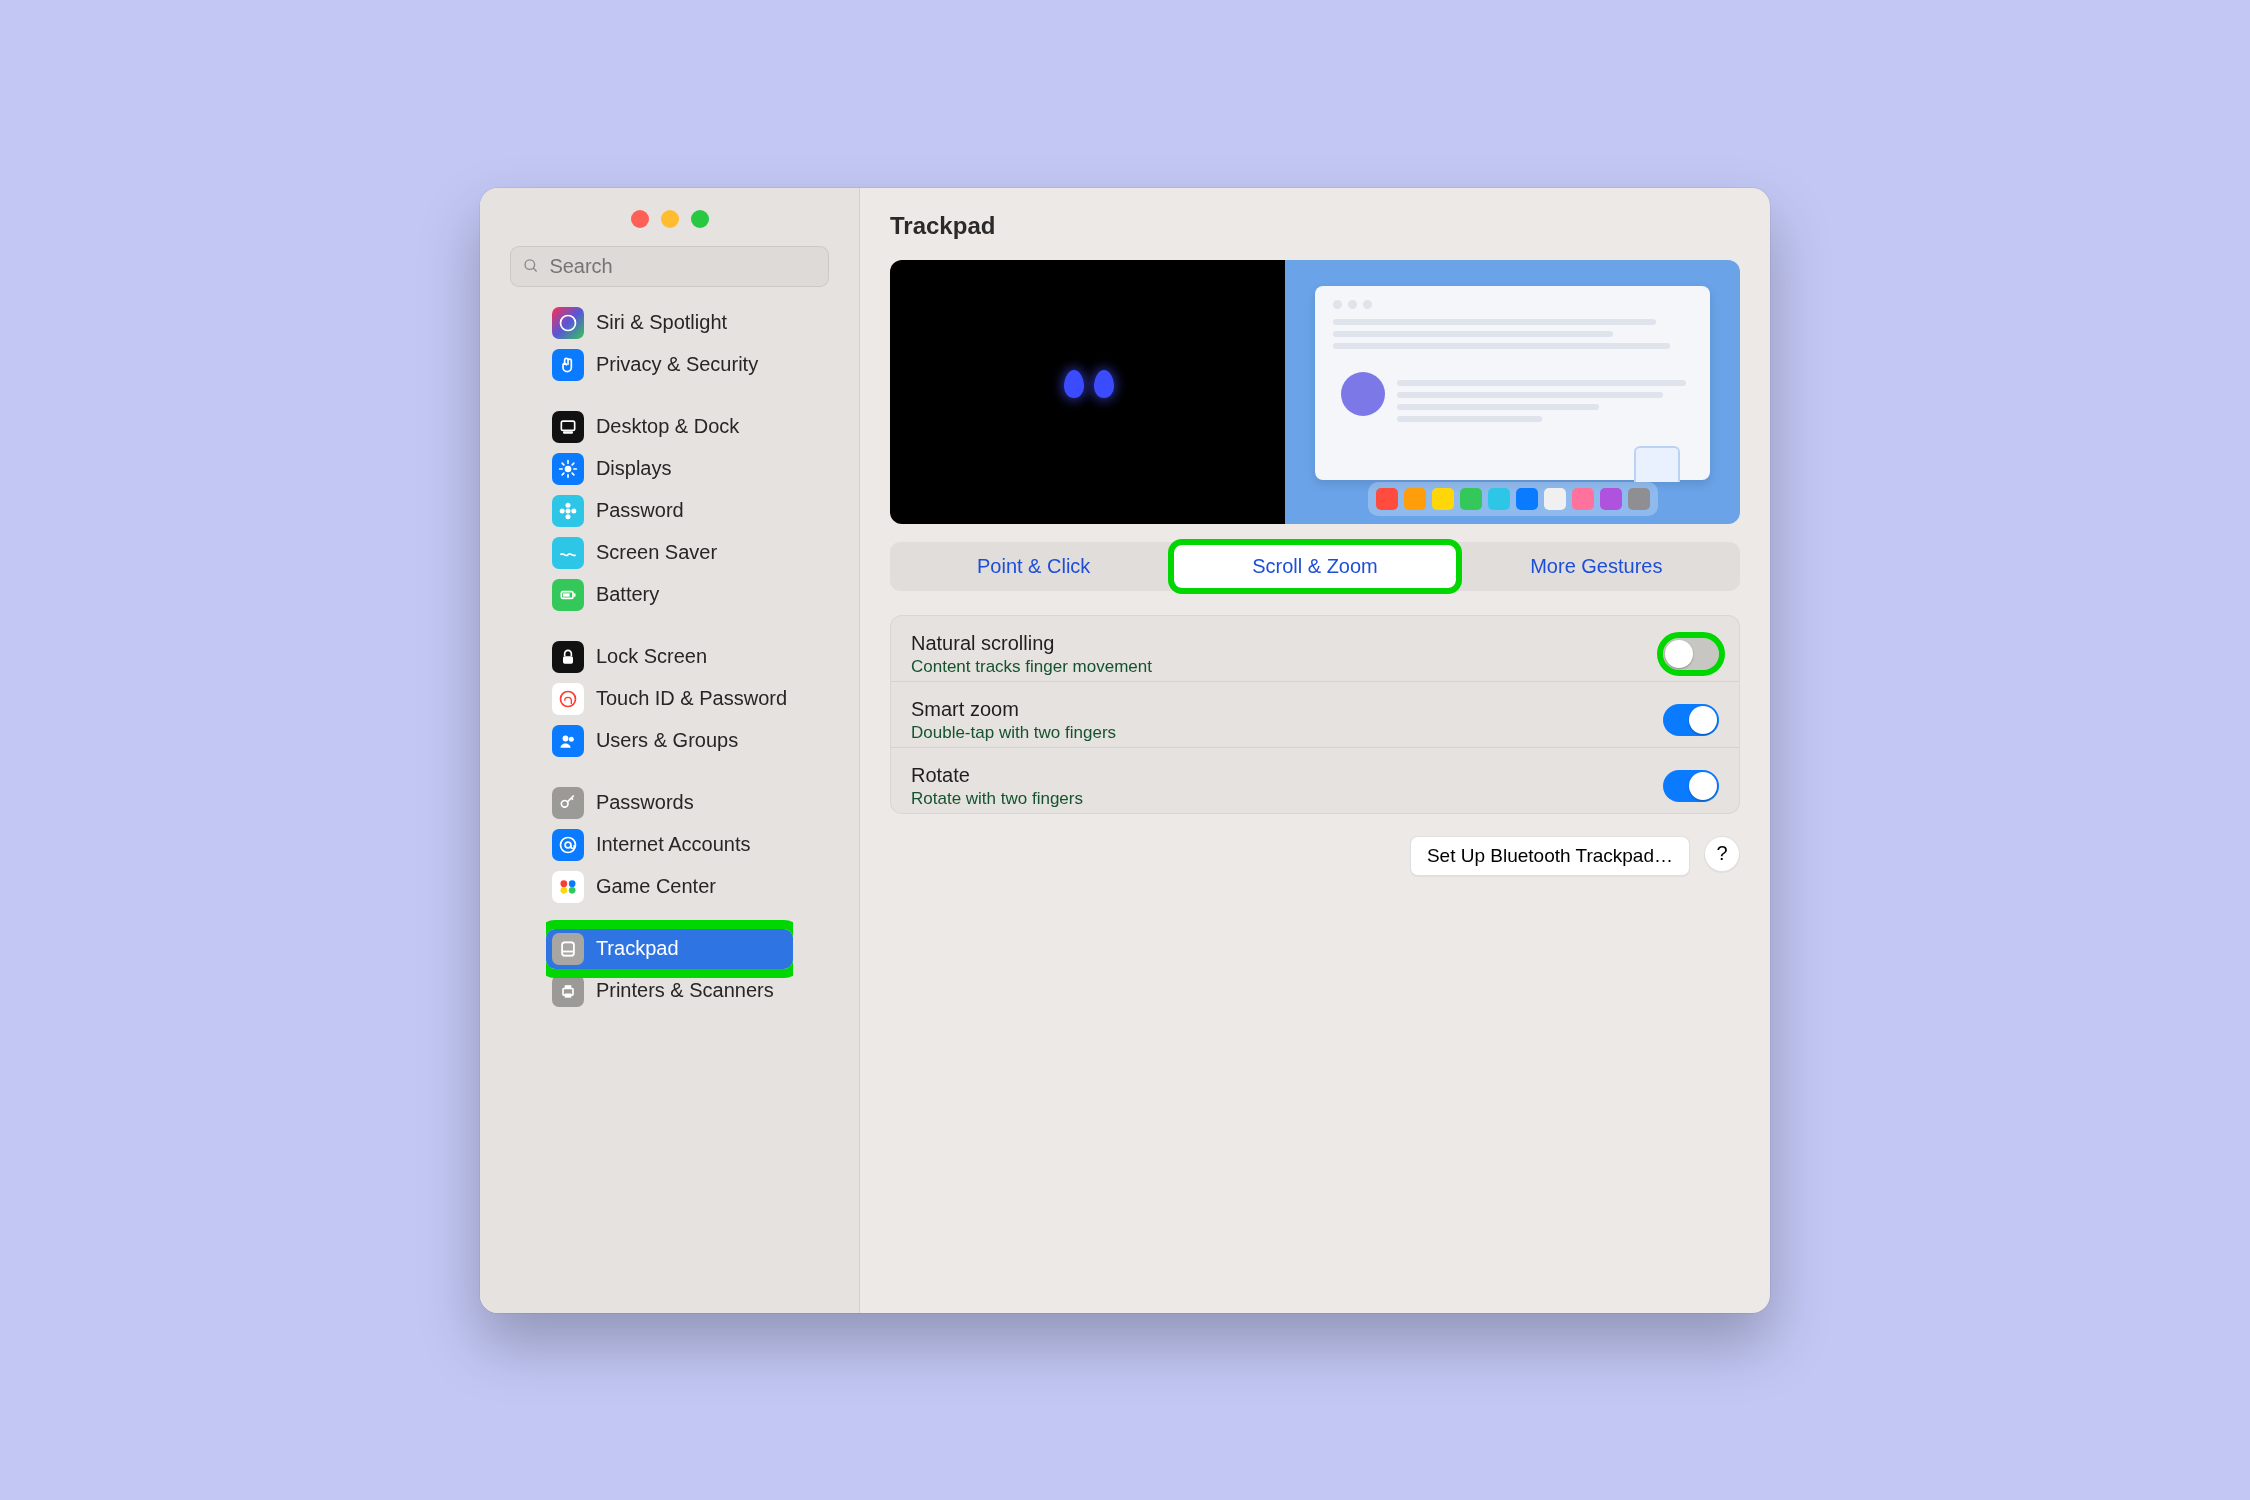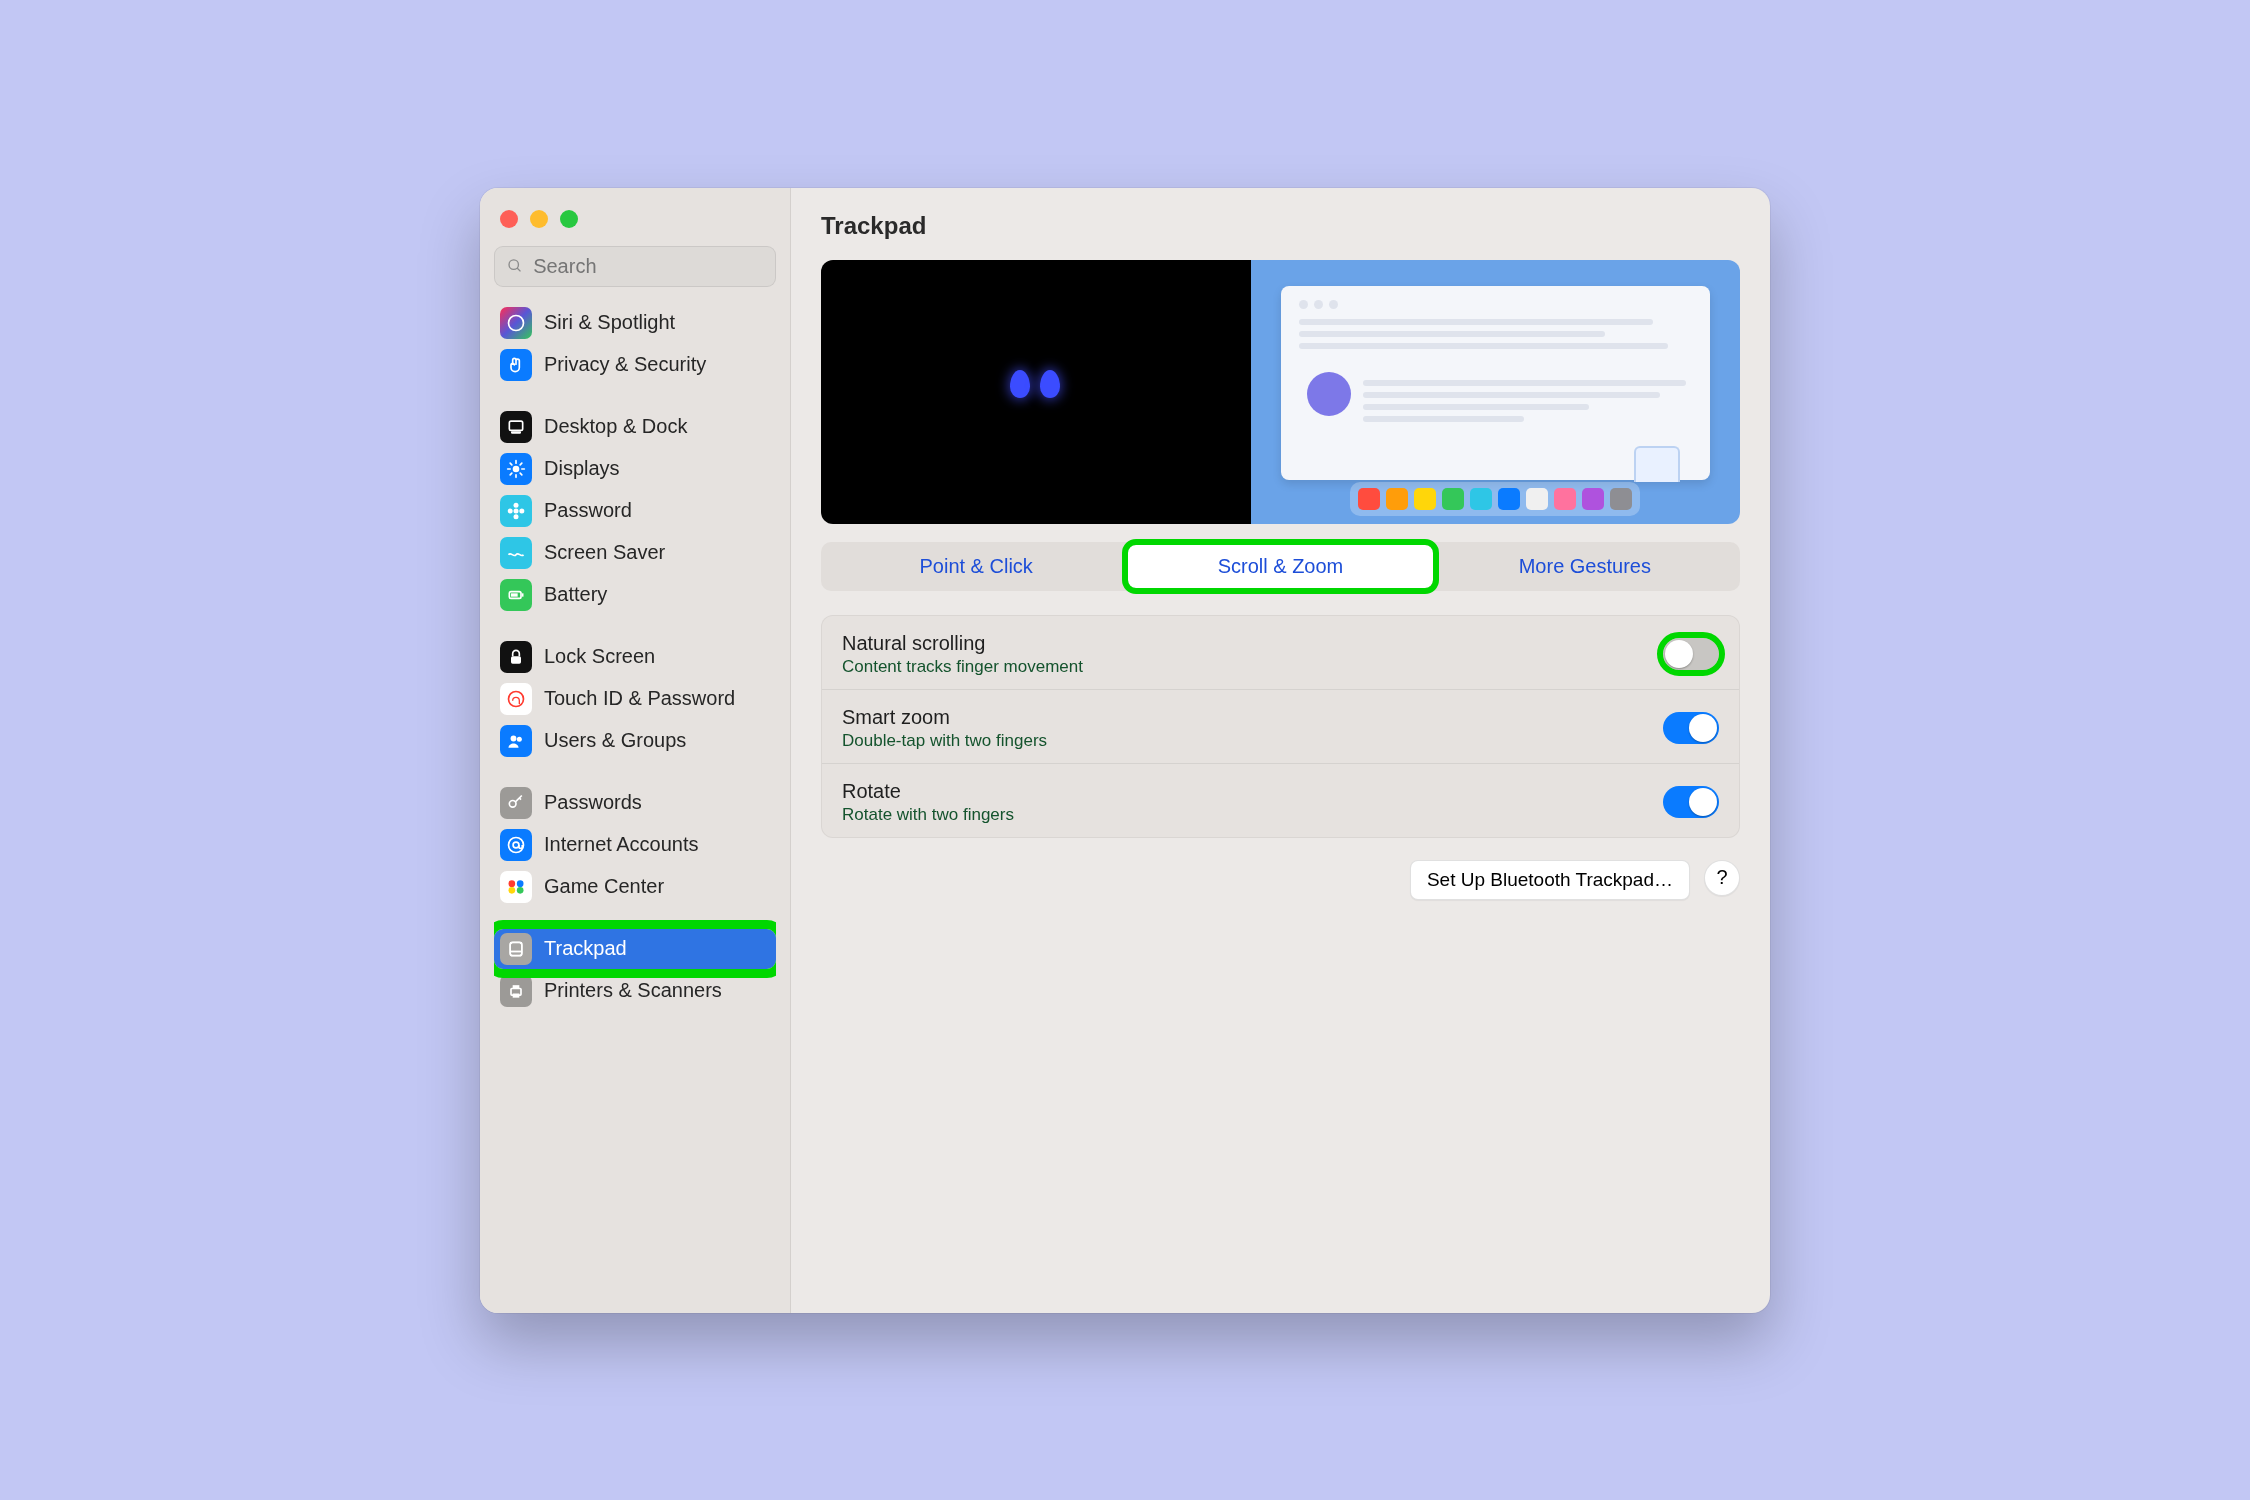--- a/index.html
+++ b/index.html
@@ -18,28 +18,29 @@
     height: 1125px;
     background: #ece9e7;
     border-radius: 18px;
     box-shadow: 0 30px 60px rgba(0,0,0,.25), 0 0 0 1px rgba(0,0,0,.05);
     display: flex;
     overflow: hidden;
     position: relative;
   }
   
   .sidebar {
-    width: 311px;
+    width: 380px;
     height: 100%;
     background: #e6e2df;
     border-right: 1px solid rgba(0,0,0,.08);
     padding: 18px 14px 12px 14px;
     display: flex;
     flex-direction: column;
     overflow: hidden;
+    align-items: center;
   }
   .traffic { display:flex; gap:12px; padding: 4px 6px 18px 6px; }
   .traffic span { width:18px; height:18px; border-radius:50%; display:block; }
   .tl-red{background:#fe5f57;} .tl-yel{background:#febc2e;} .tl-grn{background:#28c840;}
   .search {
     display:flex; align-items:center; gap:10px;
     background:#dddad7; border:1px solid rgba(0,0,0,.08);
     border-radius:9px; padding:8px 12px; margin-bottom:14px;
   }
   .search input{
@@ -113,21 +114,21 @@
     border-radius:8px; font-size:20px; cursor:pointer; color:#1d4ed8;
   }
   .seg button.sel{ background:#fff; box-shadow:0 1px 2px rgba(0,0,0,.12);}
 
   
   .panel{
     background:#e6e2df; border:1px solid rgba(0,0,0,.05);
     border-radius:12px; overflow:hidden;
   }
   .row{
-    display:flex; align-items:center; padding:16px 20px 12px 20px;
+    display:flex; align-items:center; padding:16px 20px 4px 20px;
     border-bottom:1px solid rgba(0,0,0,.07);
   }
   .row:last-child{border-bottom:none;}
   .row .txt{flex:1;}
   .row .t1{font-size:20px;color:#1f1f1f;}
   .row .t2{font-size:17px;color:#14532d;margin-top:2px;}
   .toggle{
     width:56px;height:32px;border-radius:16px;position:relative;cursor:pointer;
     transition:background .15s;
   }

